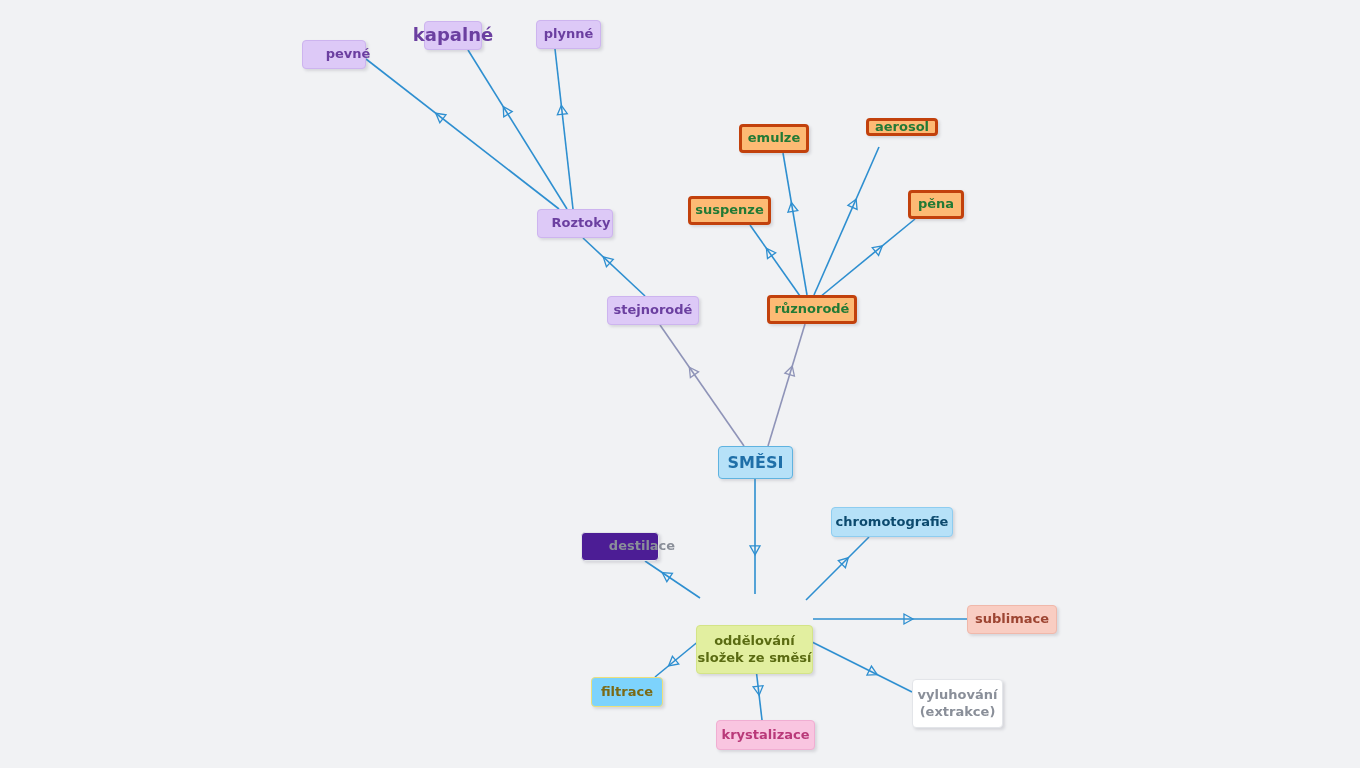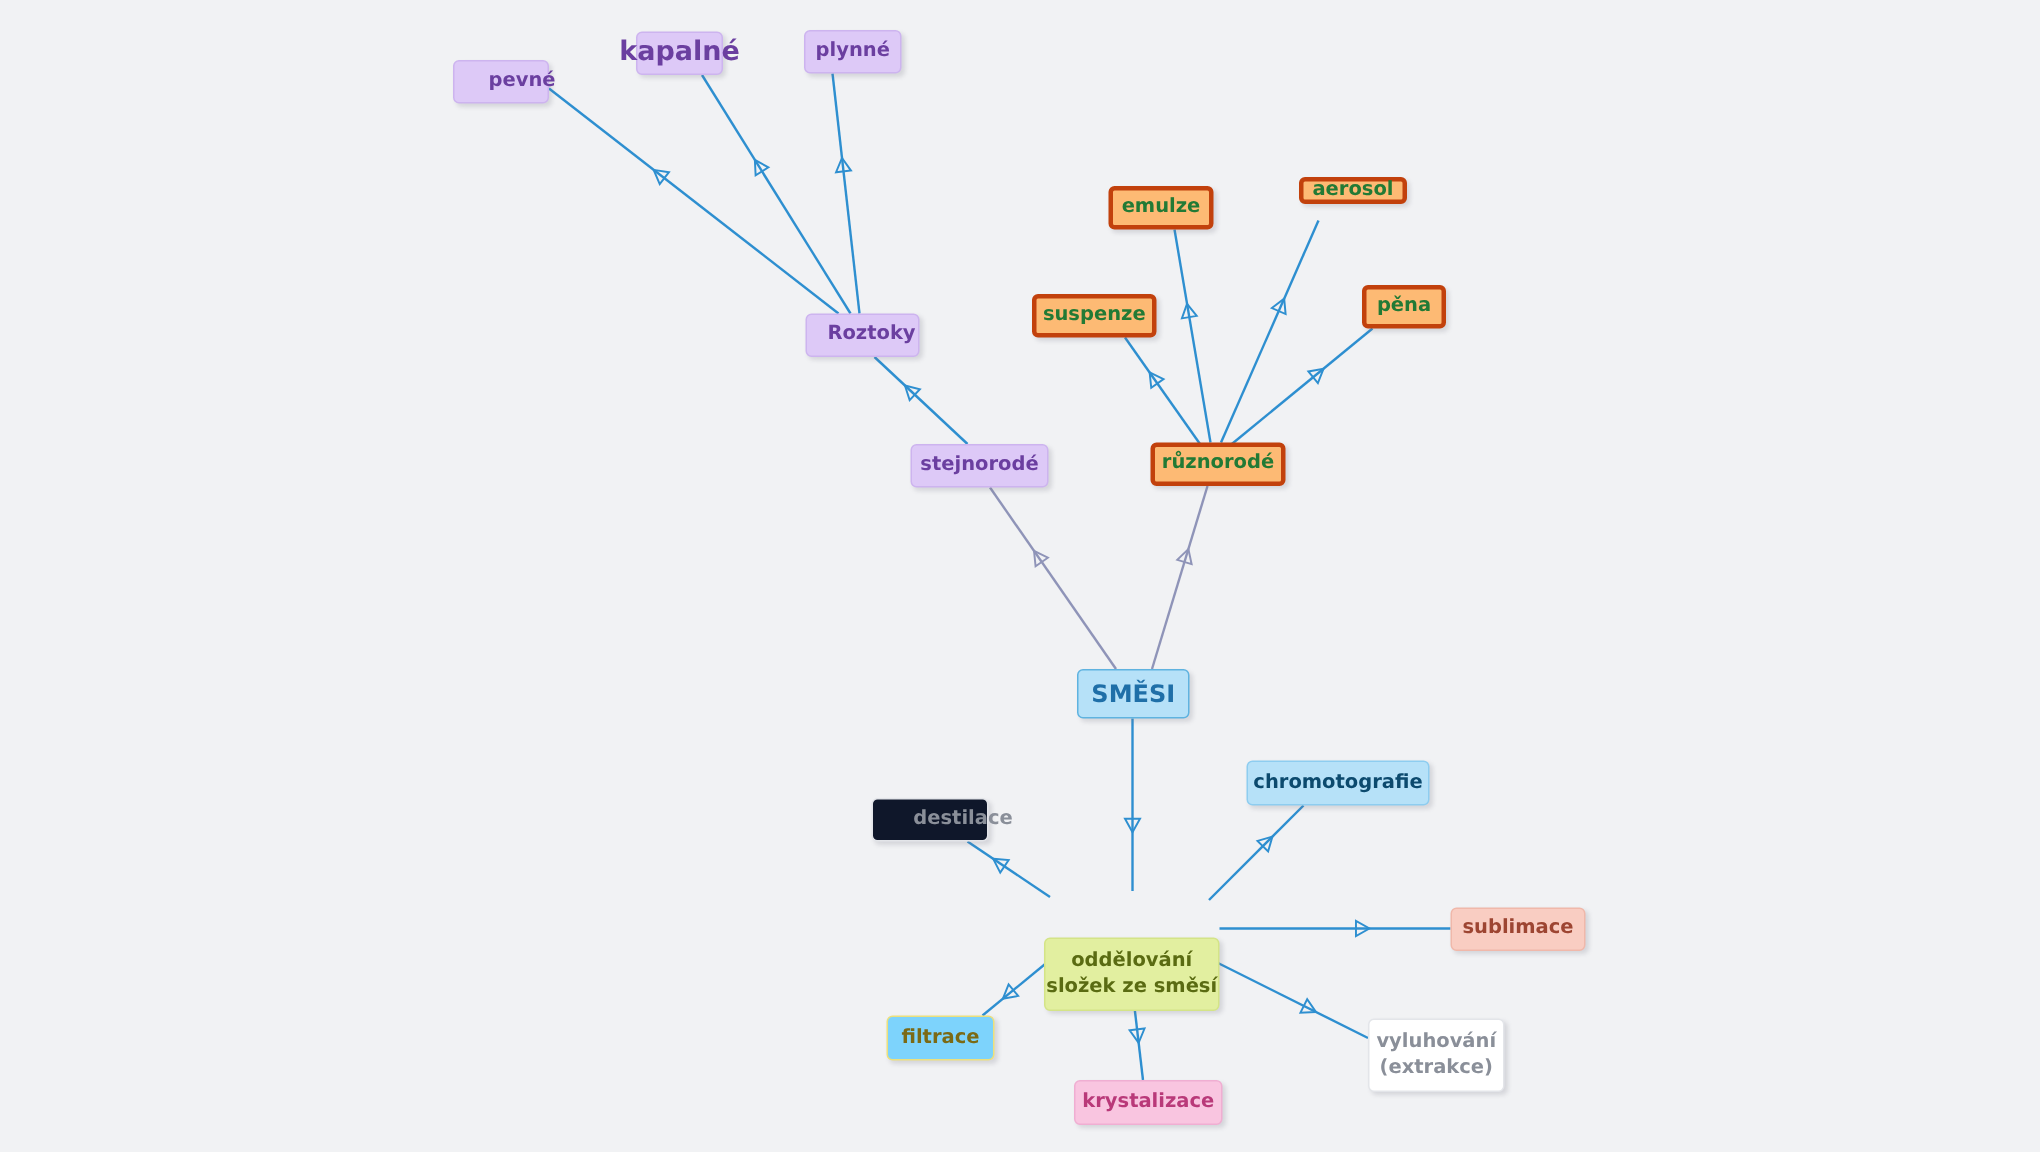--- a/index.html
+++ b/index.html
@@ -81,21 +81,21 @@
     background: #f9cdc2;
     color: #9d4532;
     border: 1px solid #f0b8aa;
   }
   .n-white {
     background: #ffffff;
     color: #8a8f99;
     border: 1px solid #e3e5e9;
   }
   .n-whitegray {
-    background: #0f172a;
+    background: #4c1d95;
     color: #8a8f99;
     border: 1px solid #e3e5e9;
     padding-left: 44px;
   }
 </style>
 </head>
 <body>
 
 <div id="canvas">
   <svg id="edges" viewBox="0 0 1360 768" width="1360" height="768">

